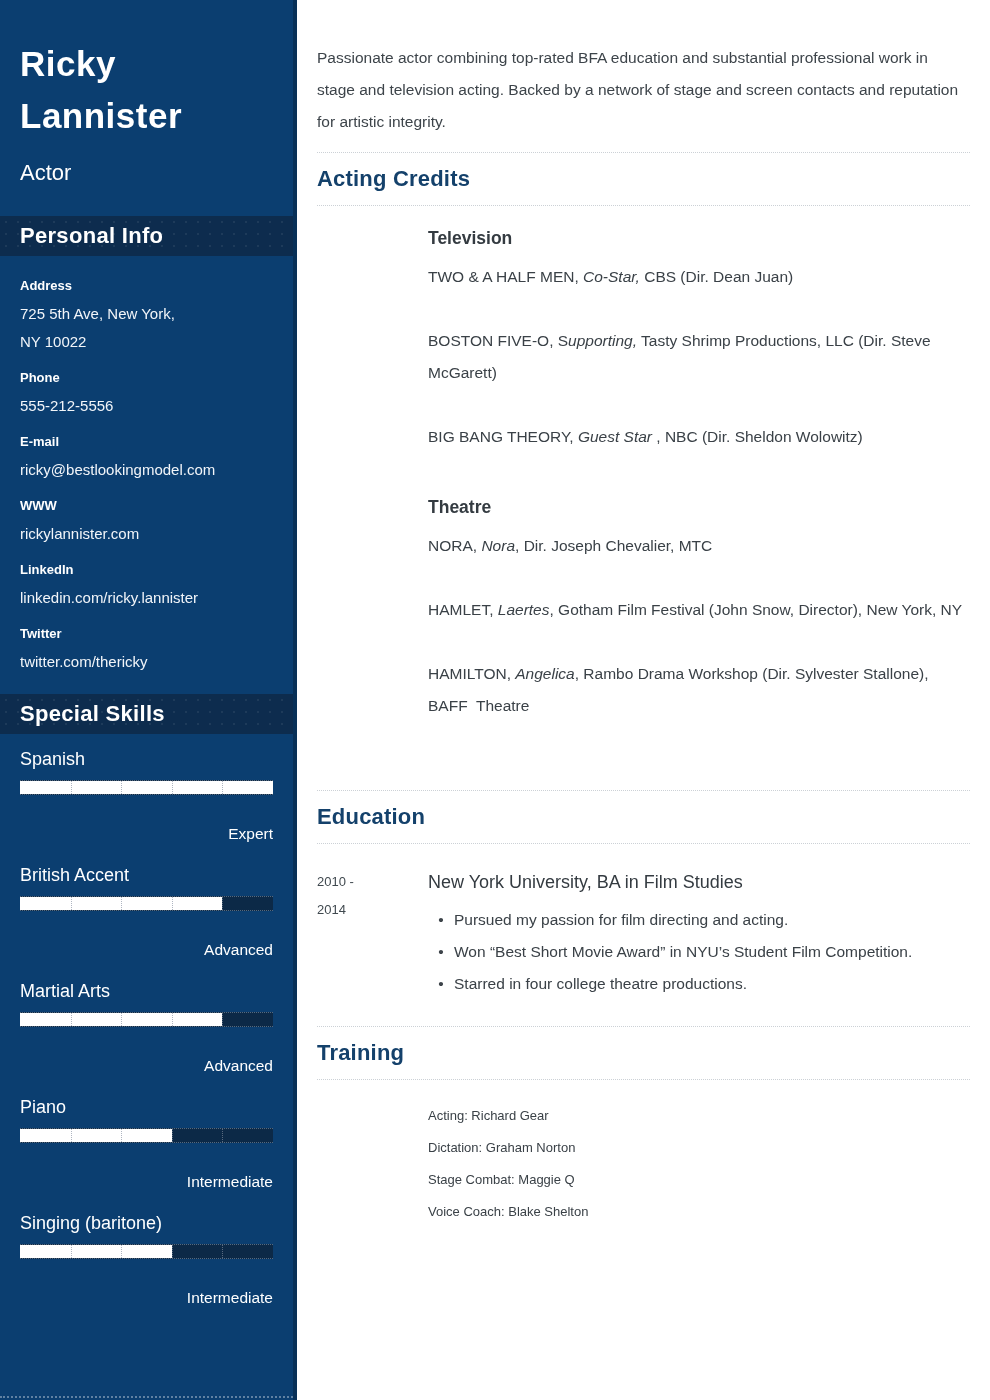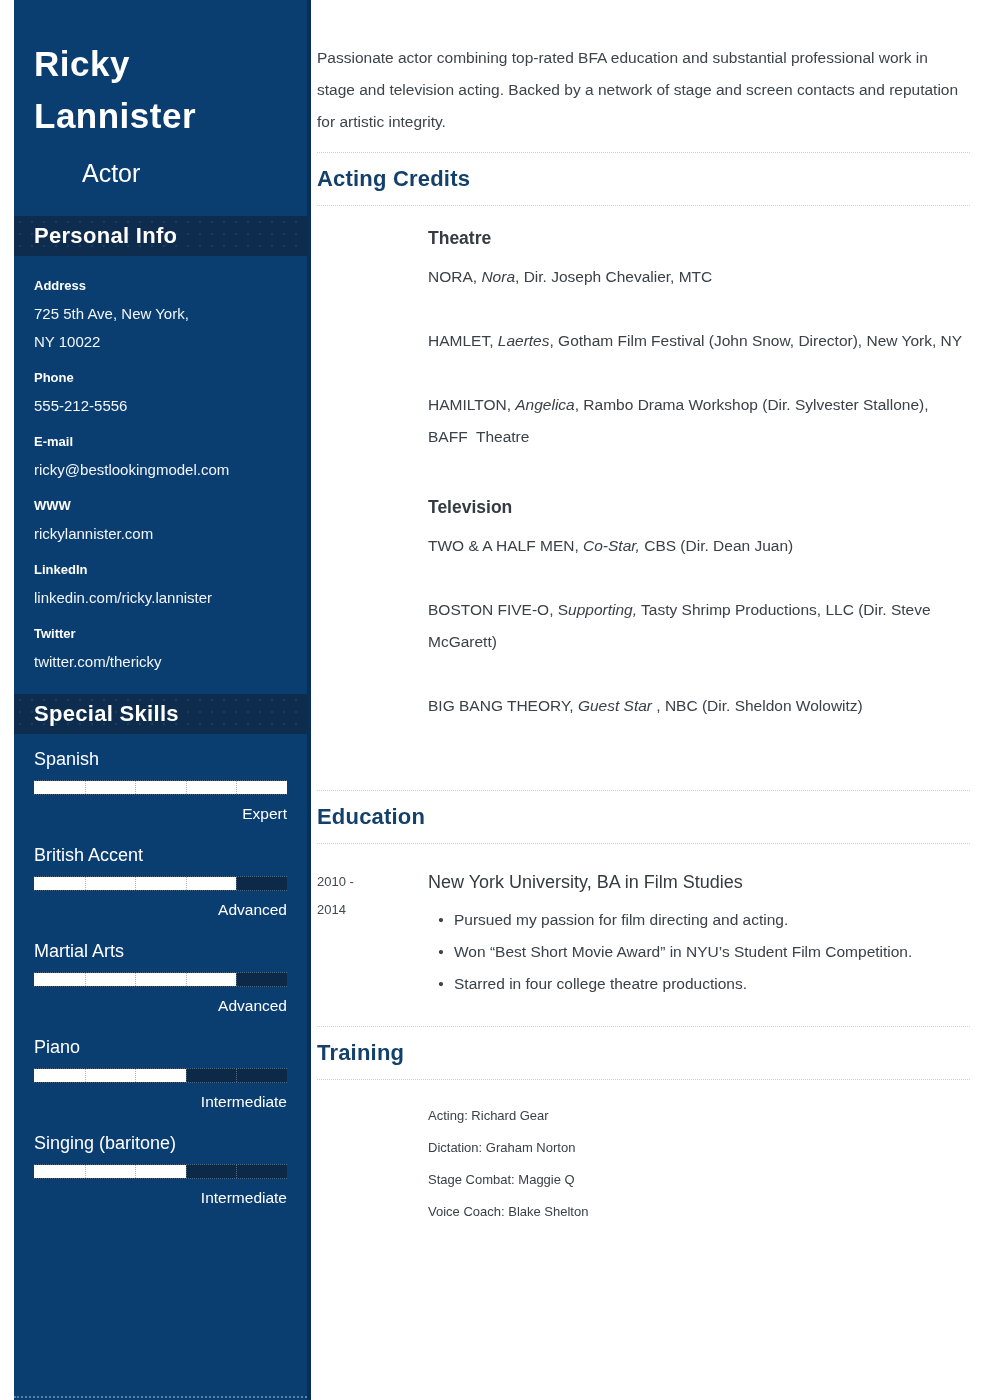--- a/index.html
+++ b/index.html
@@ -2,33 +2,33 @@
 <html><head>
 <meta charset="utf-8">
 <style>
   html,body{margin:0;padding:0;background:#ffffff;}
   body{
     width:990px;height:1400px;position:relative;overflow:hidden;
     font-family:"Liberation Sans",sans-serif;color:#3a4147;
   }
   
   .sidebar{
-    position:absolute;left:14px;top:0;width:297px;height:1400px;
+    position:absolute;left:0;top:0;width:297px;height:1400px;
     background:#0b3e70;color:#ffffff;box-sizing:border-box;
     border-right:4px solid rgba(0,0,0,0.22);
   }
   .sidebar::after{
     content:"";position:absolute;left:0;right:0;bottom:2px;
     border-top:2px dotted rgba(255,255,255,0.35);
   }
   .name{
     padding:38px 20px 0 20px;font-size:35px;font-weight:bold;
     line-height:52px;letter-spacing:.5px;
   }
-  .job-title{padding:18px 20px 0 20px;font-size:25px;line-height:26px;margin-left:48px;}
+  .job-title{padding:18px 20px 0 20px;font-size:22px;line-height:26px;}
   .band{
     margin-top:30px;height:40px;background:#0d2c4e;
     display:flex;align-items:center;padding-left:20px;
     font-size:22px;font-weight:bold;letter-spacing:.3px;
     background-image:radial-gradient(rgba(255,255,255,0.07) 1px, transparent 1.5px);
     background-size:12px 12px;
   }
   .band.skills-band{margin-top:18px;}
   .fields{padding:16px 20px 0 20px;}
   .field{margin-bottom:8px;}
@@ -40,21 +40,21 @@
   .skill-bar{
     position:relative;height:13px;background:#0c2947;
     border-top:1px dotted rgba(255,255,255,0.3);
     border-bottom:1px dotted rgba(255,255,255,0.3);
   }
   .skill-fill{position:absolute;left:0;top:0;bottom:0;background:#ffffff;}
   .skill-tick{
     position:absolute;top:0;bottom:0;width:0;
     border-left:1px dotted rgba(130,142,160,0.65);
   }
-  .skill-level{font-size:15.5px;line-height:22px;margin-top:8px;text-align:right;}
+  .skill-level{font-size:15.5px;line-height:22px;margin-top:28px;text-align:right;}
   
   .main{
     position:absolute;left:297px;top:0;width:693px;box-sizing:border-box;
     padding:42px 20px 0 20px;color:#3a4147;
   }
   .summary{font-size:15.5px;line-height:32px;margin:0;color:#3d444a;}
   .section-head{
     border-top:1px dotted #ccd1d6;border-bottom:1px dotted #ccd1d6;
     padding:13px 0;margin-top:14px;
   }
@@ -182,33 +182,33 @@
 <main class="main">
   <p class="summary">Passionate actor combining top-rated BFA education and substantial professional work in stage and television acting. Backed by a network of stage and screen contacts and reputation for artistic integrity.</p>
 
   <div class="section-head">
     <span class="section-title">Acting Credits</span>
   </div>
   <div class="credits-body">
       <div class="row group">
         <div class="date-col"></div>
         <div>
+          <div class="group-sub">Television</div>
+          <p class="entry"><span>TWO &amp; A HALF MEN, </span><em>Co-Star,</em><span> CBS (Dir. Dean Juan)</span></p>
+          <p class="entry"><span>BOSTON FIVE-O, S</span><em>upporting,</em><span> Tasty Shrimp Productions, LLC (Dir. Steve McGarett)</span></p>
+          <p class="entry"><span>BIG BANG THEORY, </span><em>Guest Star </em><span>, NBC (Dir. Sheldon Wolowitz)</span></p>
+        </div>
+      </div>
+      <div class="row group">
+        <div class="date-col"></div>
+        <div>
           <div class="group-sub">Theatre</div>
           <p class="entry"><span>NORA, </span><em>Nora</em><span>, Dir. Joseph Chevalier, MTC</span></p>
           <p class="entry"><span>HAMLET, </span><em>Laertes</em><span>, Gotham Film Festival (John Snow, Director), New York, NY</span></p>
           <p class="entry"><span>HAMILTON, </span><em>Angelica</em><span>, Rambo Drama Workshop (Dir. Sylvester Stallone), BAFF  Theatre</span></p>
-        </div>
-      </div>
-      <div class="row group">
-        <div class="date-col"></div>
-        <div>
-          <div class="group-sub">Television</div>
-          <p class="entry"><span>TWO &amp; A HALF MEN, </span><em>Co-Star,</em><span> CBS (Dir. Dean Juan)</span></p>
-          <p class="entry"><span>BOSTON FIVE-O, S</span><em>upporting,</em><span> Tasty Shrimp Productions, LLC (Dir. Steve McGarett)</span></p>
-          <p class="entry"><span>BIG BANG THEORY, </span><em>Guest Star </em><span>, NBC (Dir. Sheldon Wolowitz)</span></p>
         </div>
       </div>
     </div>
 
   <div class="section-head edu-head">
     <span class="section-title">Education</span>
   </div>
   <div class="row edu-row">
     <div class="date-col">
         <div>2010 -</div>

